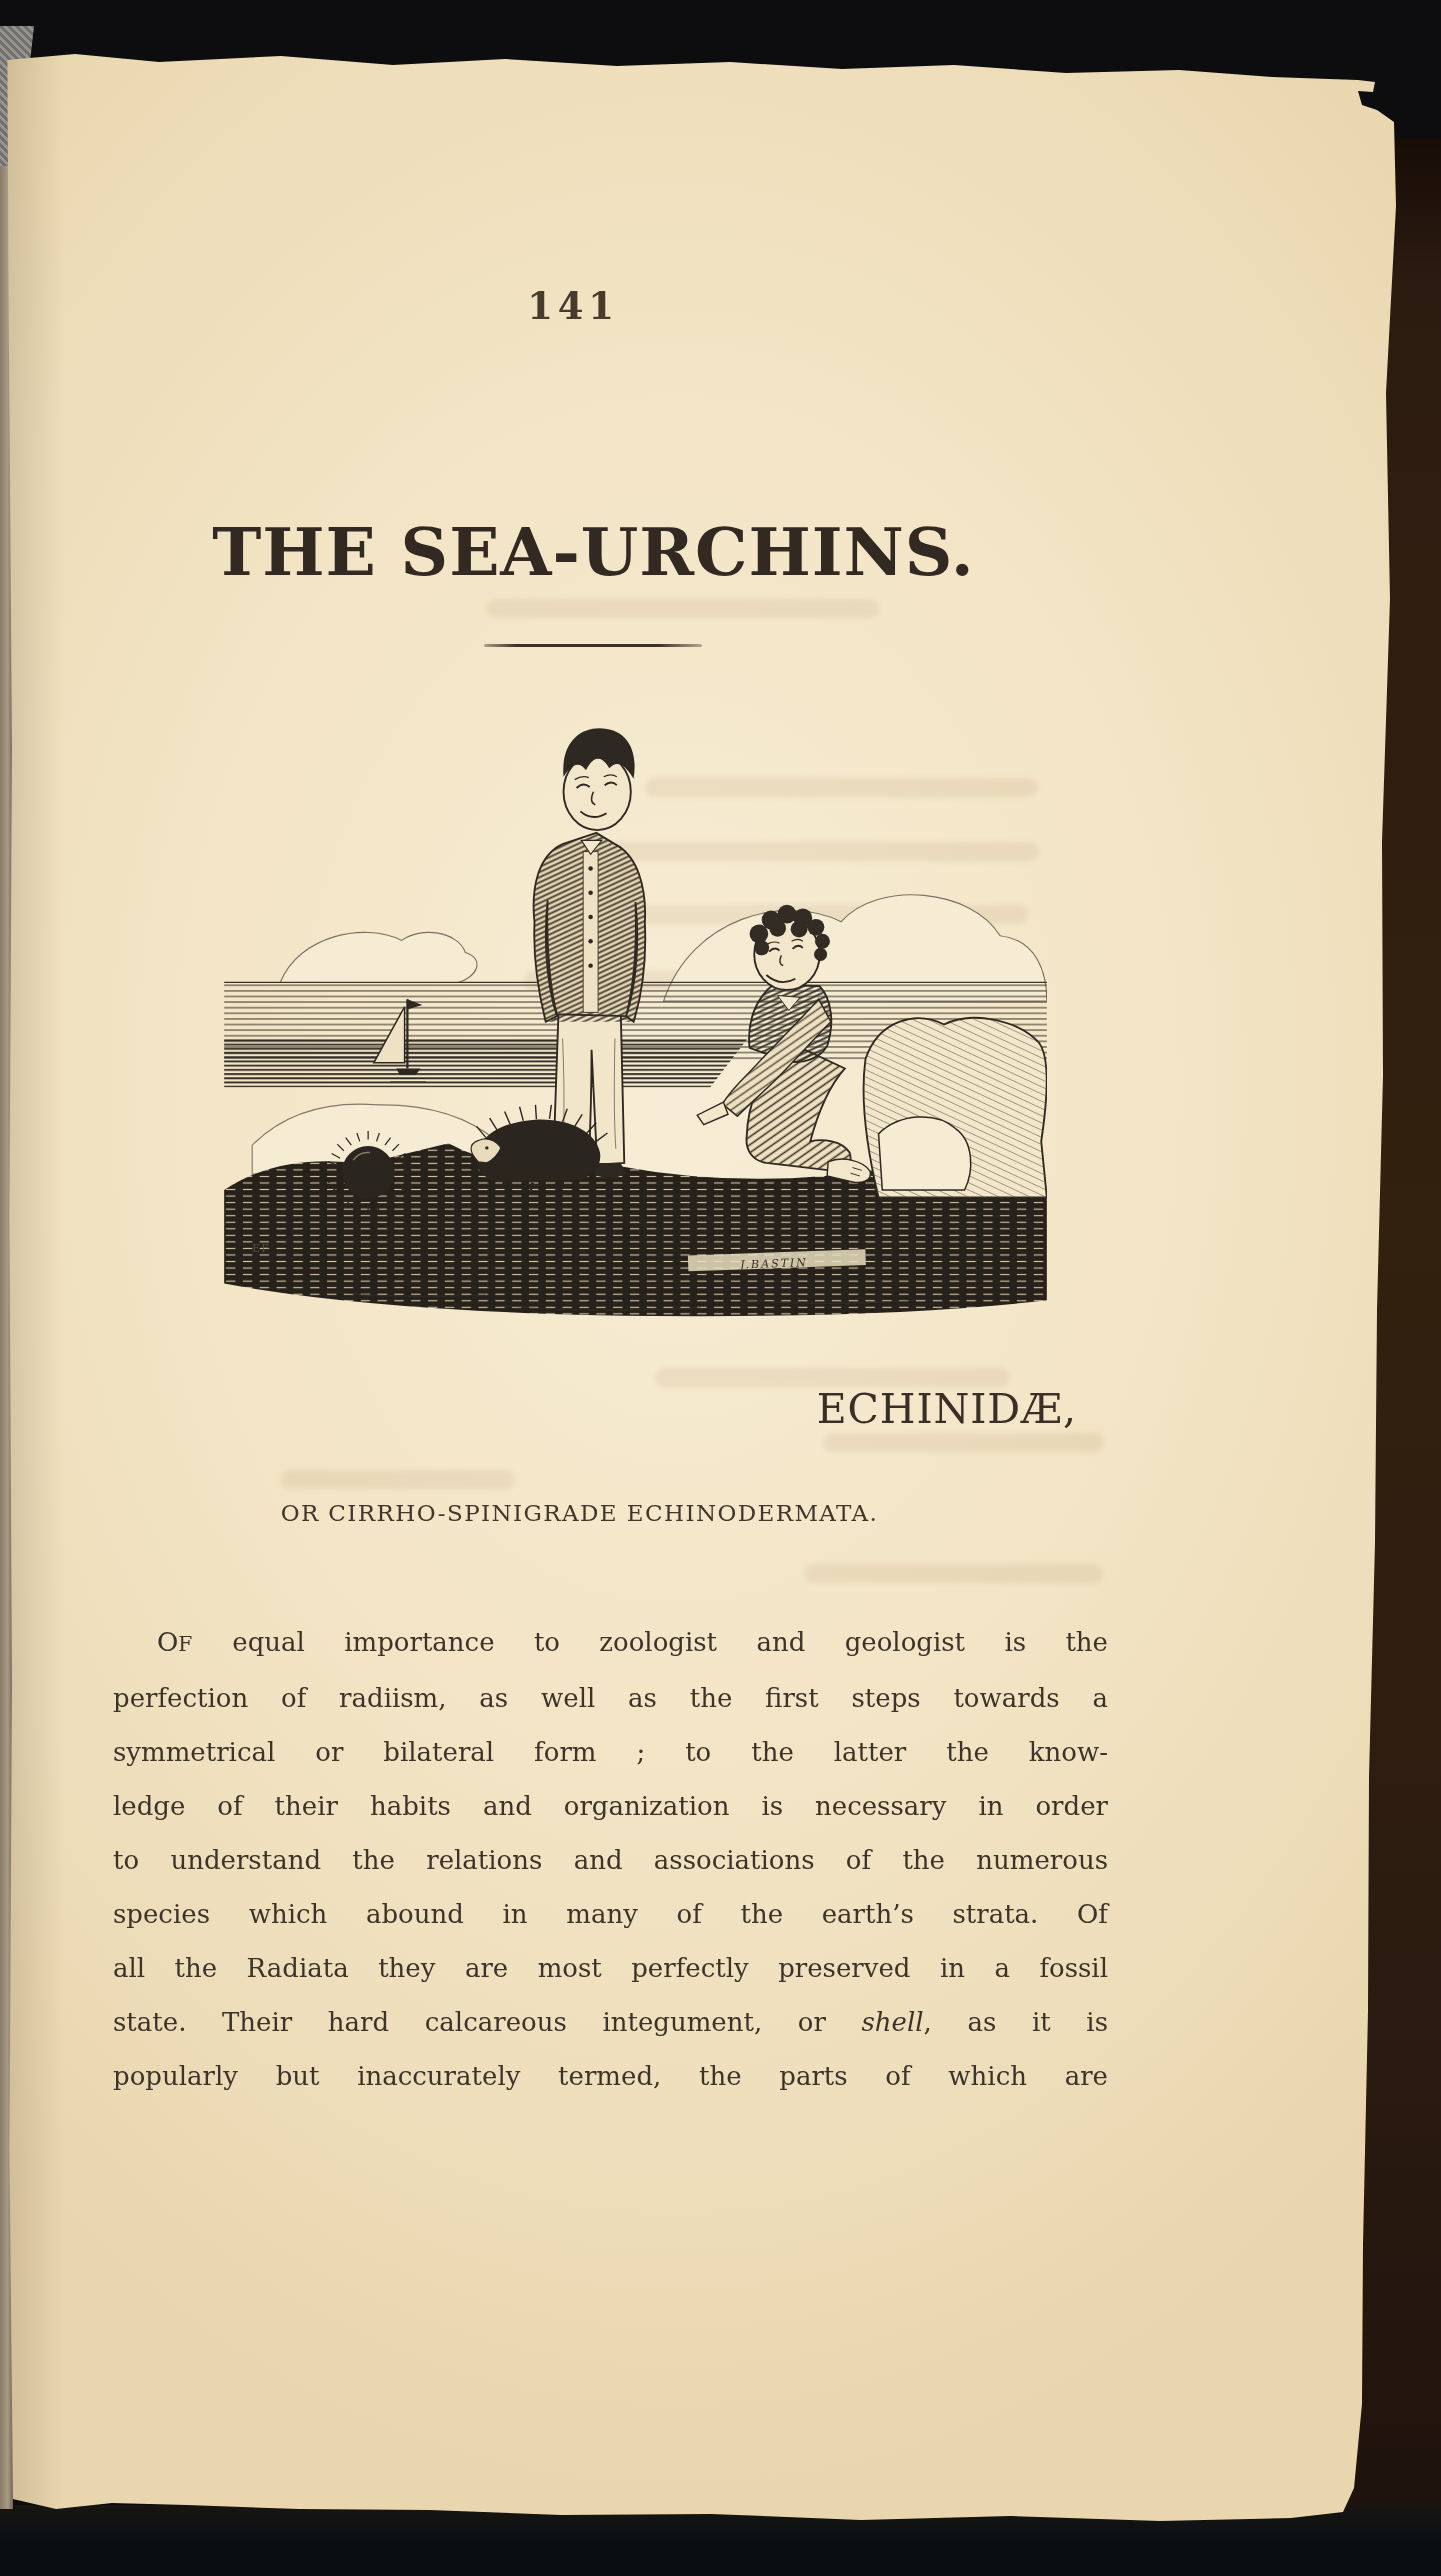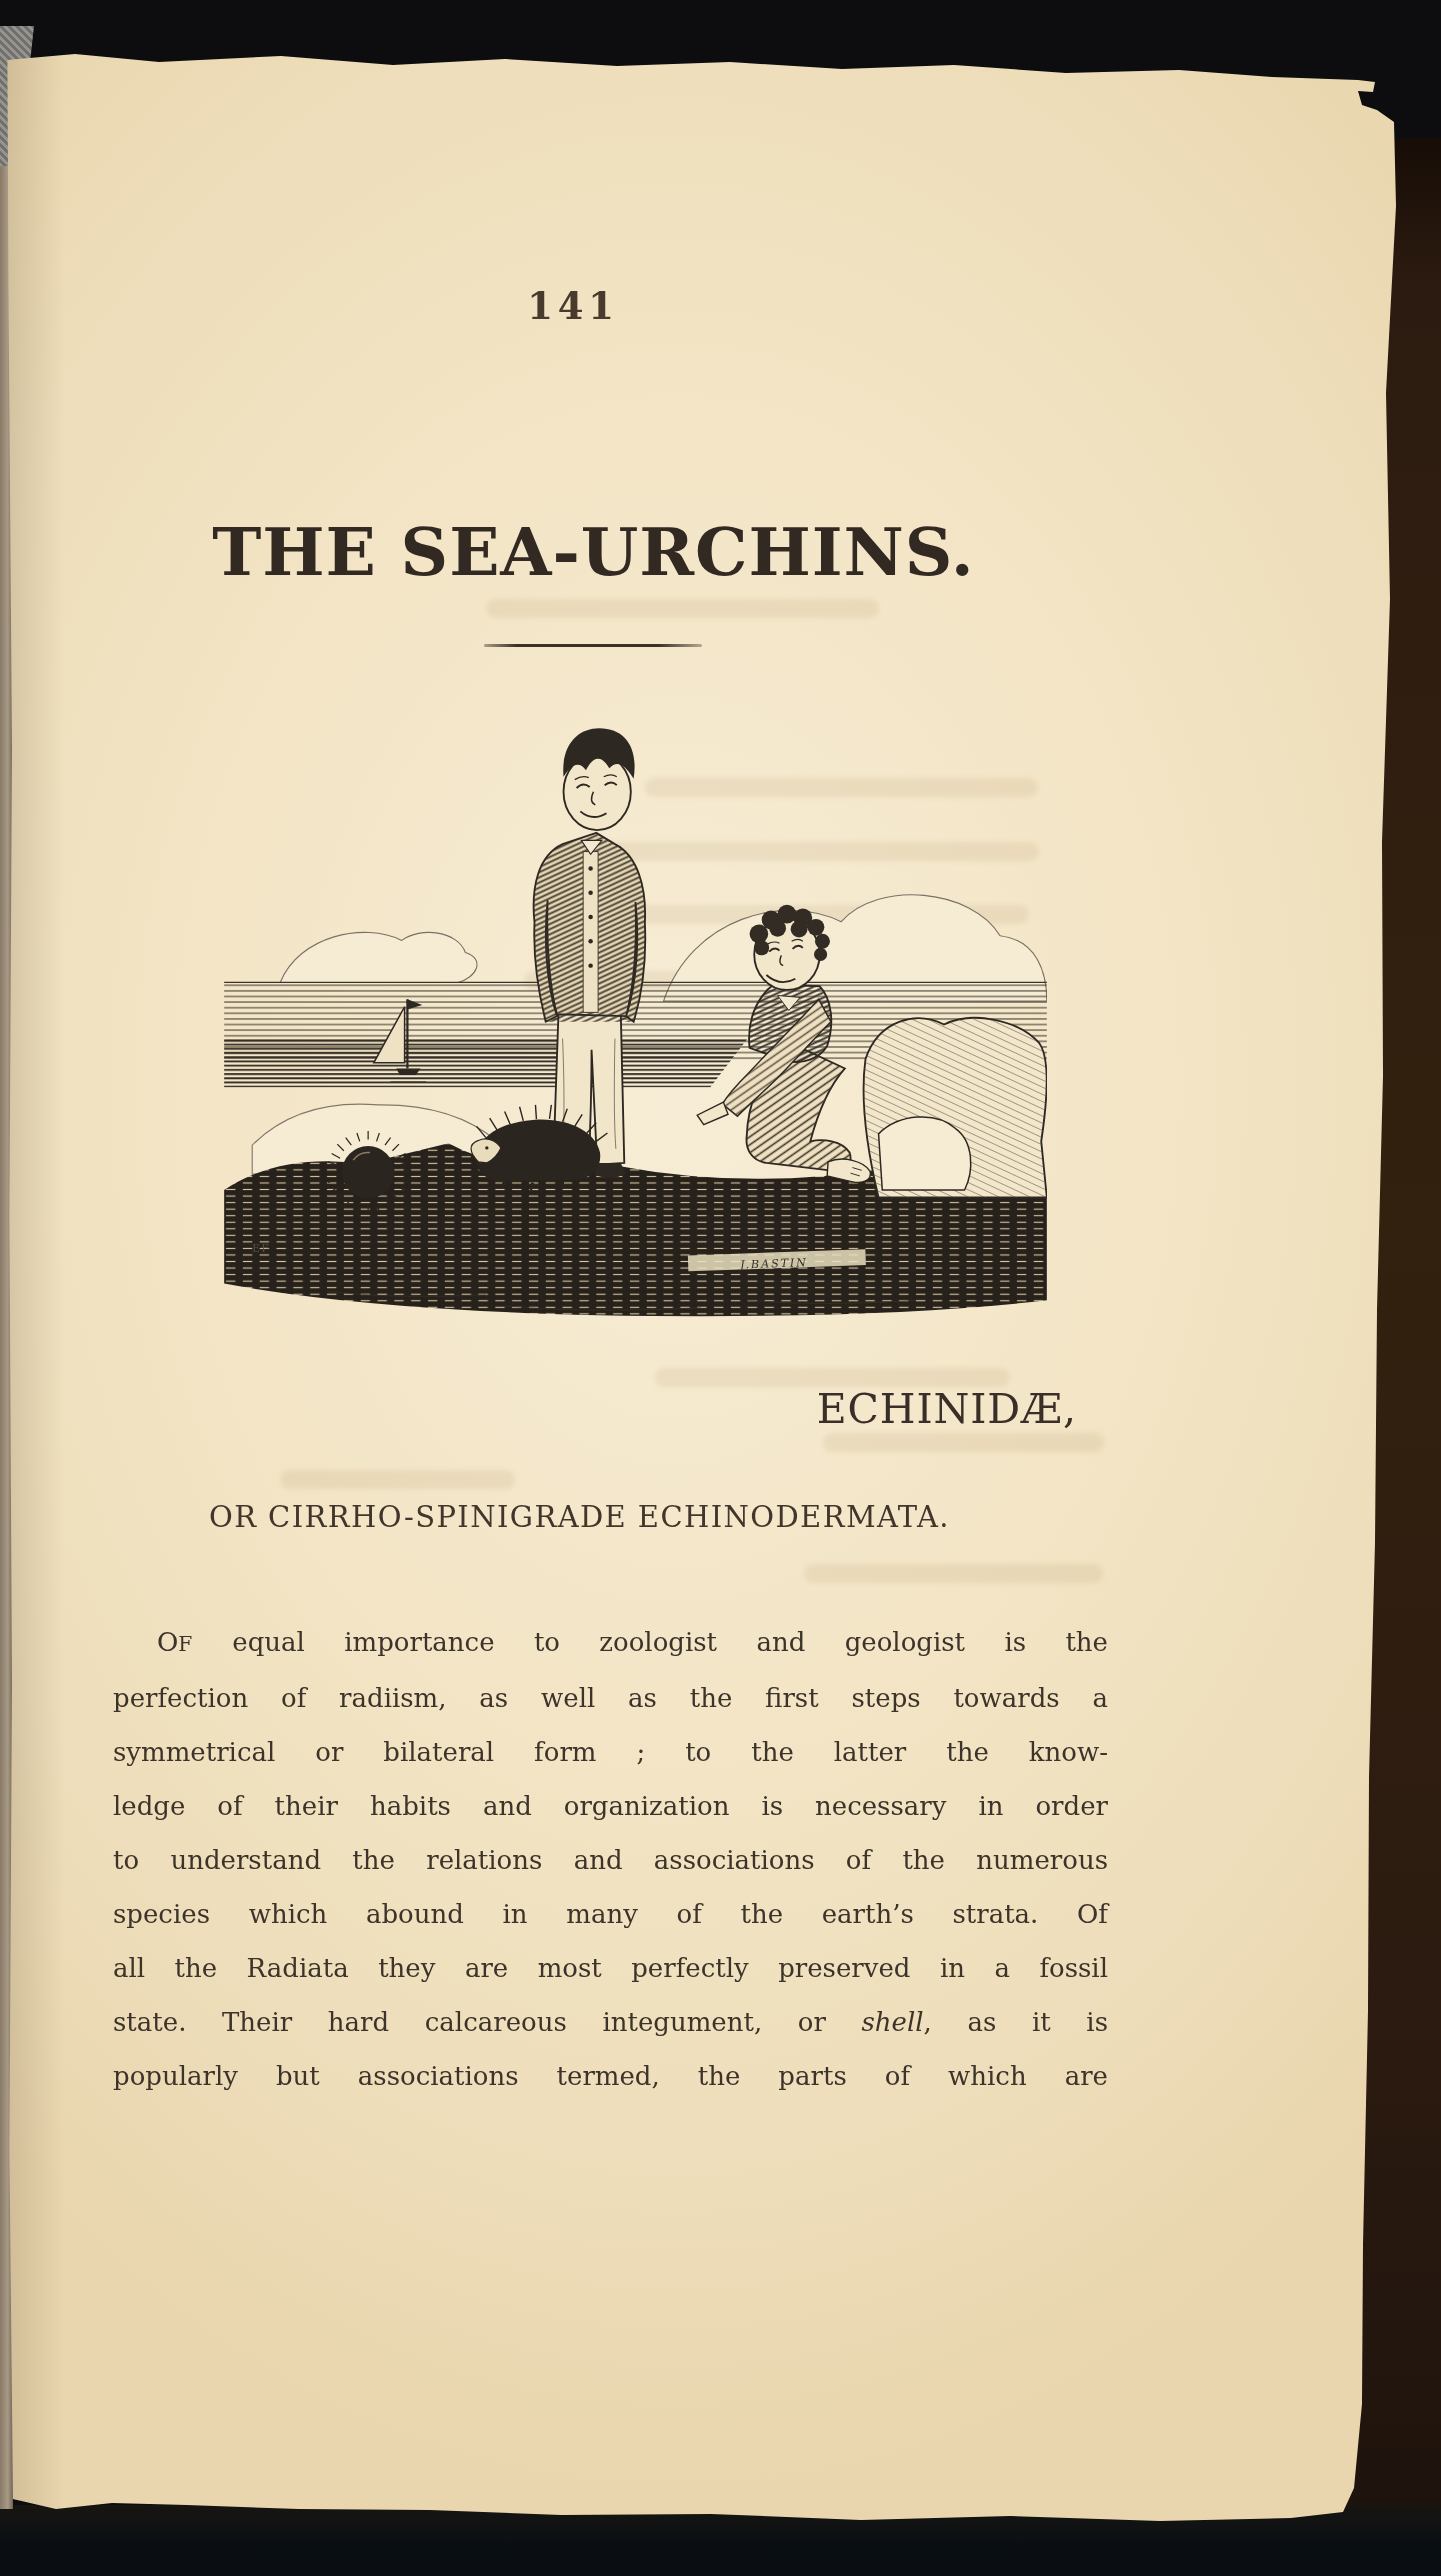--- a/index.html
+++ b/index.html
@@ -36,21 +36,21 @@
   .page-number{position:absolute;left:461px;top:284px;width:224px;text-align:center;
     font-size:37px;letter-spacing:4.7px;font-weight:600;color:#483b2d;}
   .title{position:absolute;left:94px;top:513px;width:999px;text-align:center;
     font-size:66px;font-weight:700;letter-spacing:0.9px;color:#322a22;}
   .title-rule{position:absolute;left:484px;top:644px;width:218px;height:2.8px;
     background:linear-gradient(90deg,rgba(58,49,40,.4),#3a3128 15%,#3a3128 80%,rgba(58,49,40,.35));
     border-radius:1.9px;}
   .heading{position:absolute;left:82px;top:1385px;width:995px;text-align:right;
     font-size:41px;letter-spacing:0.9px;color:#3a2f28;}
   .subheading{position:absolute;left:82px;top:1500px;width:995px;text-align:center;
-    font-size:29px;letter-spacing:1.4px;color:#42362c;}
+    font-size:23px;letter-spacing:1.4px;color:#42362c;}
   .paragraph{position:absolute;left:82px;top:1615px;width:995px;
     font-size:26px;line-height:54px;color:#3c332a;margin-left:31px;}
   .paragraph .line{text-align:justify;text-align-last:justify;}
   .paragraph .line.indent{text-indent:44px;}
   .paragraph span.small-cap{font-size:0.78em;letter-spacing:0.5px;}
   .paragraph span.it{font-style:italic;}
 
   .illustration{position:absolute;left:224px;top:702px;width:823px;height:617px;}
 
   
@@ -235,18 +235,18 @@
 
     <div class="paragraph">
         <div class="line indent"><span>O</span><span class="small-cap">F</span><span> equal importance to zoologist and geologist is the</span></div>
         <div class="line"><span>perfection of radiism, as well as the first steps towards a</span></div>
         <div class="line"><span>symmetrical or bilateral form ; to the latter the know-</span></div>
         <div class="line"><span>ledge of their habits and organization is necessary in order</span></div>
         <div class="line"><span>to understand the relations and associations of the numerous</span></div>
         <div class="line"><span>species which abound in many of the earth’s strata.  Of</span></div>
         <div class="line"><span>all the Radiata they are most perfectly preserved in a fossil</span></div>
         <div class="line"><span>state.  Their hard calcareous integument, or </span><span class="it">shell</span><span>, as it is</span></div>
-        <div class="line"><span>popularly but associations termed, the parts of which are</span></div>
+        <div class="line"><span>popularly but inaccurately termed, the parts of which are</span></div>
       </div>
 
   </div>
 </div>
 
 
 </body></html>

